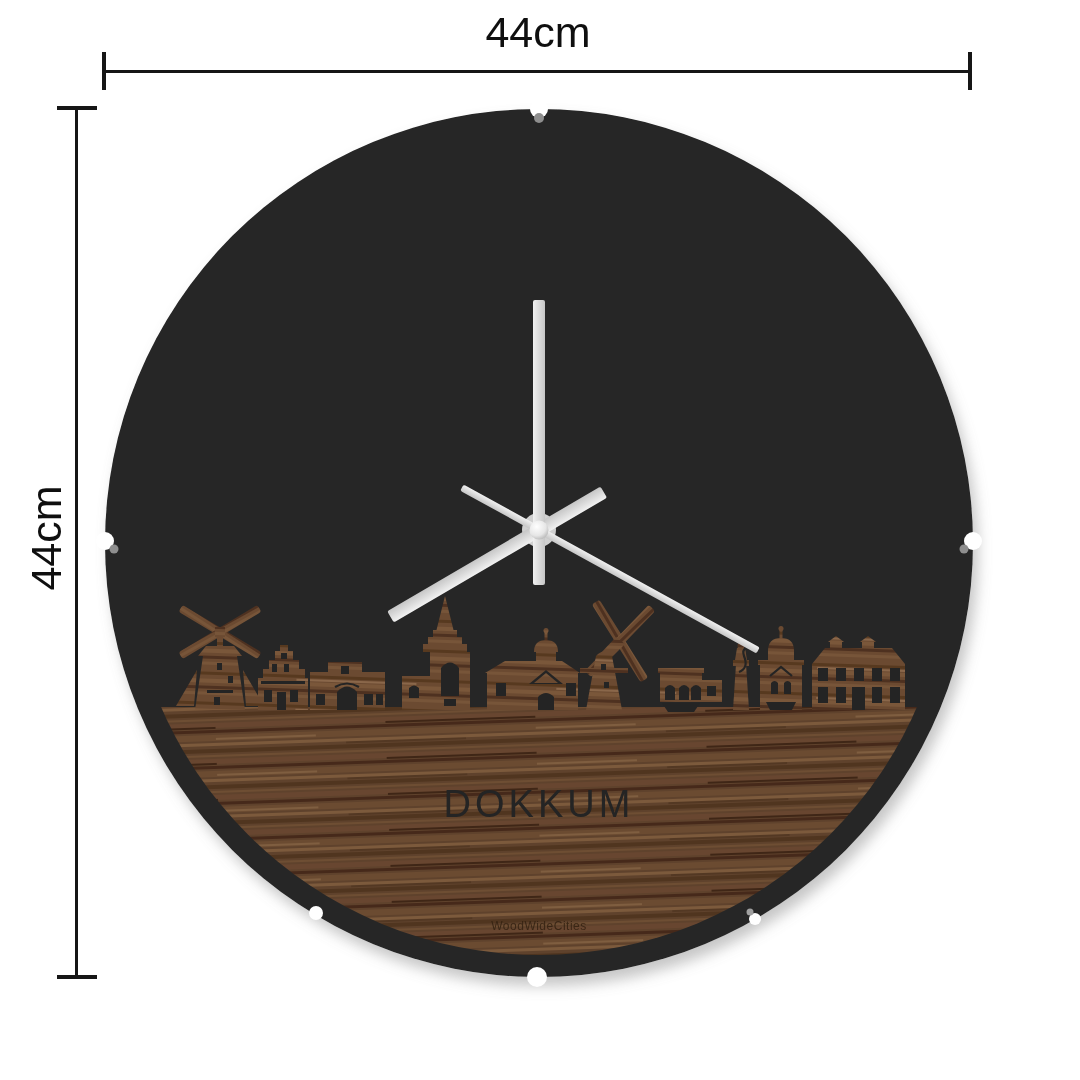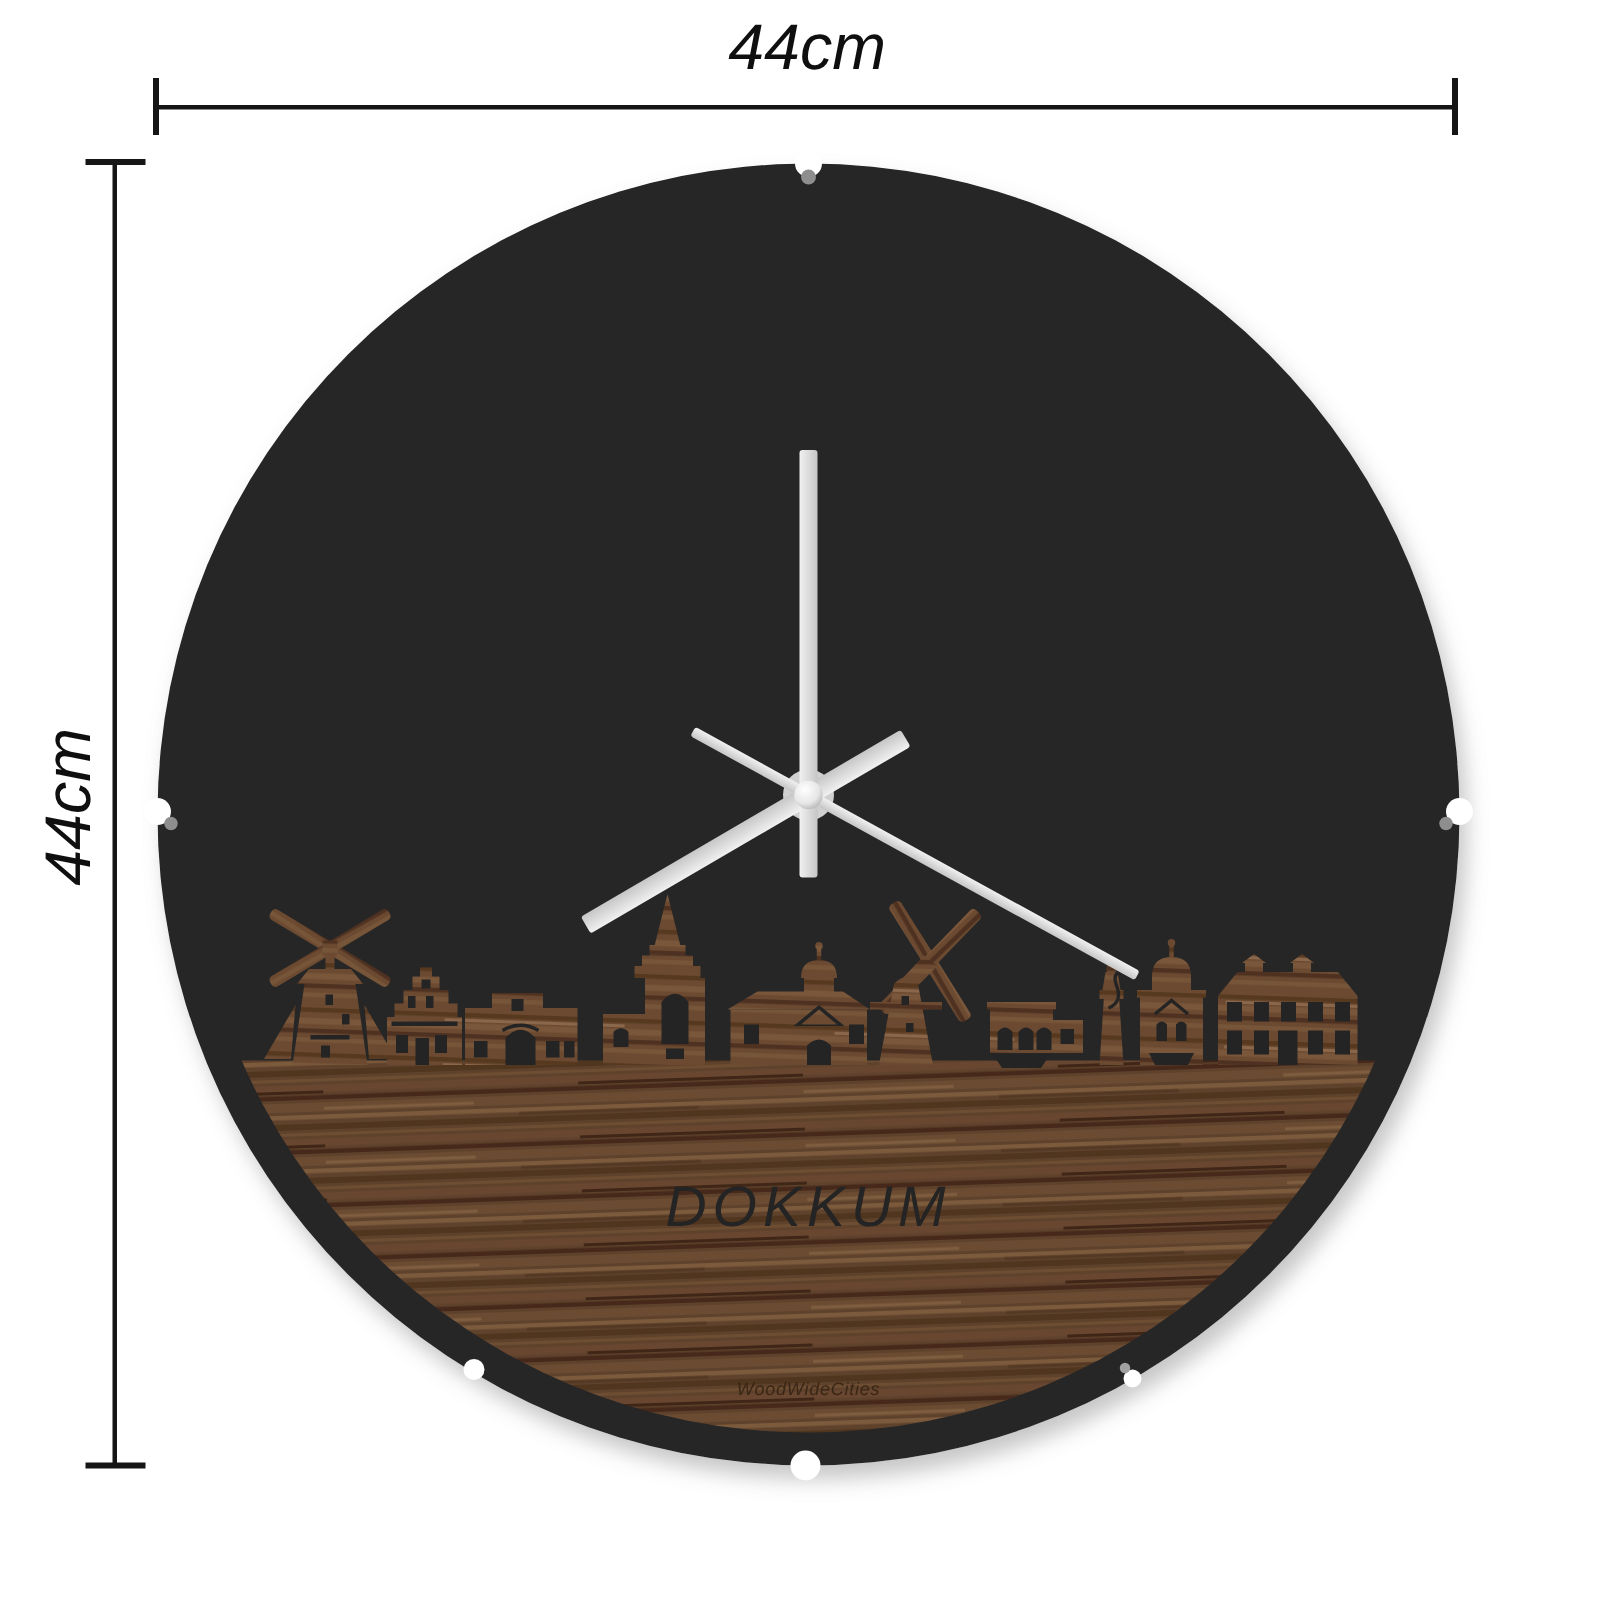--- a/index.html
+++ b/index.html
@@ -1,17 +1,17 @@
 <!DOCTYPE html>
 <html><head>
 <meta charset="utf-8">
 <style>
   html,body{margin:0;padding:0;background:#ffffff;}
   .stage{position:relative;width:1080px;height:1080px;background:#ffffff;overflow:hidden;
-         font-family:"Liberation Sans", sans-serif;font-style:italic;}
+         font-family:"Liberation Sans", sans-serif;}
   .dim-label{position:absolute;color:#0f0f0f;font-size:43px;font-weight:400;text-align:center;}
   .dim-label-top{left:438px;top:8px;width:200px;}
   .dim-label-left{left:-54px;top:515px;width:200px;height:46px;line-height:46px;
                   transform:rotate(-90deg);}
   .dim-line{position:absolute;background:#161616;}
   .line-top{left:104px;top:70px;width:868px;height:3px;}
   .tick-top-l{left:102px;top:52px;width:4px;height:38px;}
   .tick-top-r{left:968px;top:52px;width:4px;height:38px;}
   .line-left{left:75px;top:108px;width:3px;height:870px;}
   .tick-left-t{left:57px;top:106px;width:40px;height:4px;}

